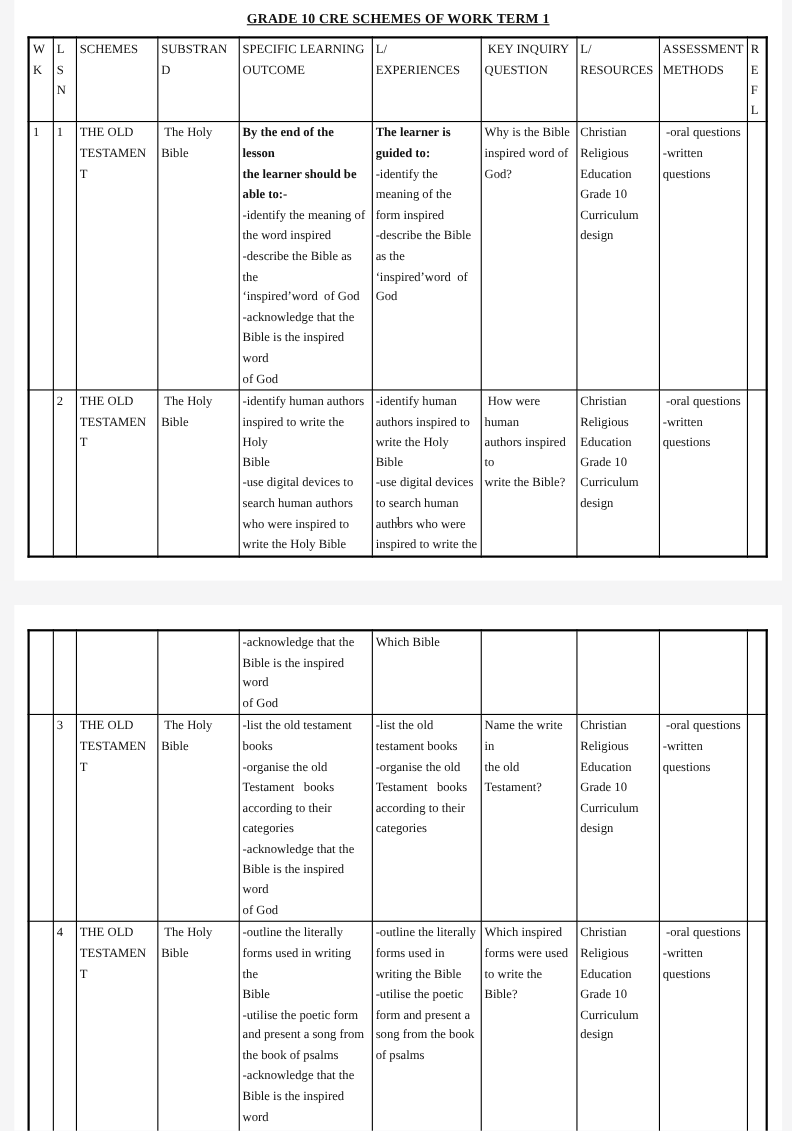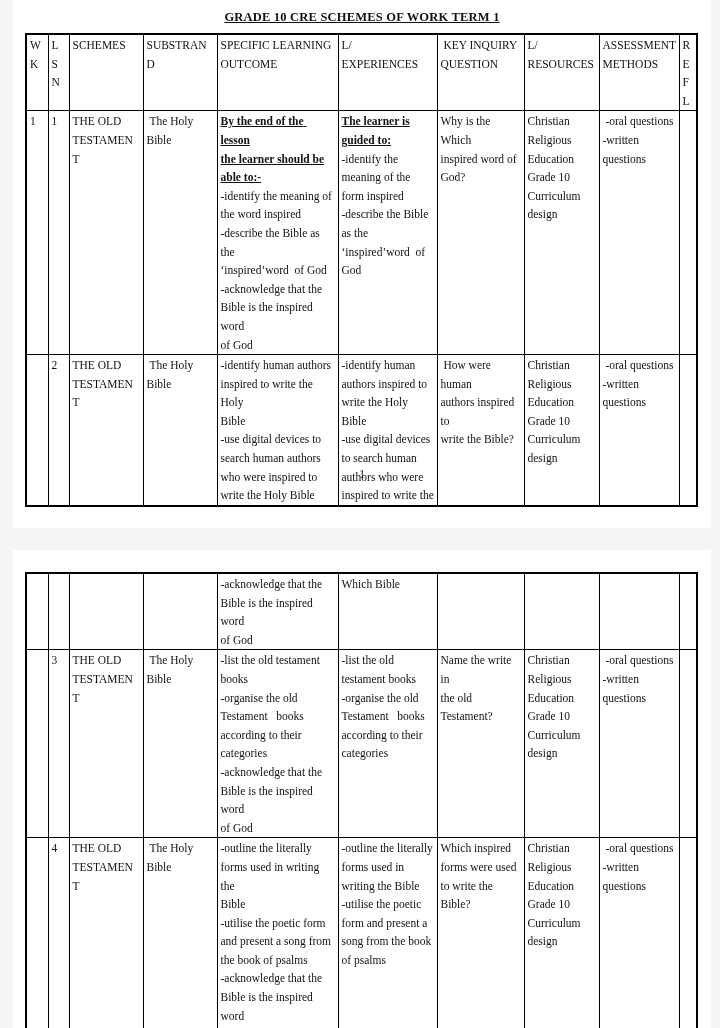--- a/index.html
+++ b/index.html
@@ -42,21 +42,21 @@
     padding: 1px 2px 0 3px;
     font-size: 11.5px;
     line-height: 18.6px;
     overflow: hidden;
   }
   .cellv {
     white-space: pre-wrap;
     overflow-wrap: break-word;
     word-break: break-word;
   }
-  .b { font-weight: bold; text-decoration: underline; }
+  .b { font-weight: bold; }
   tr.hdr  { height: 54px; }
   tr.r1   { height: 238px; }
   tr.r2   { height: 132px; }
   tr.rc   { height: 56px; }
   tr.r3   { height: 165px; }
   tr.r4   { height: 165px; }
   .page-number {
     position: absolute;
     top: 468px;
     left: 0;
@@ -167,21 +167,21 @@
 guided to:</div>
             <div class="cellv">-identify the
 meaning of the
 form inspired
 -describe the Bible
 as the
 ‘inspired’word  of
 God</div>
           </td>
       <td>
-            <div class="cellv">Why is the Which
+            <div class="cellv">Why is the Bible
 inspired word of
 God?</div>
           </td>
       <td>
             <div class="cellv">Christian
 Religious
 Education
 Grade 10
 Curriculum
 design</div>

